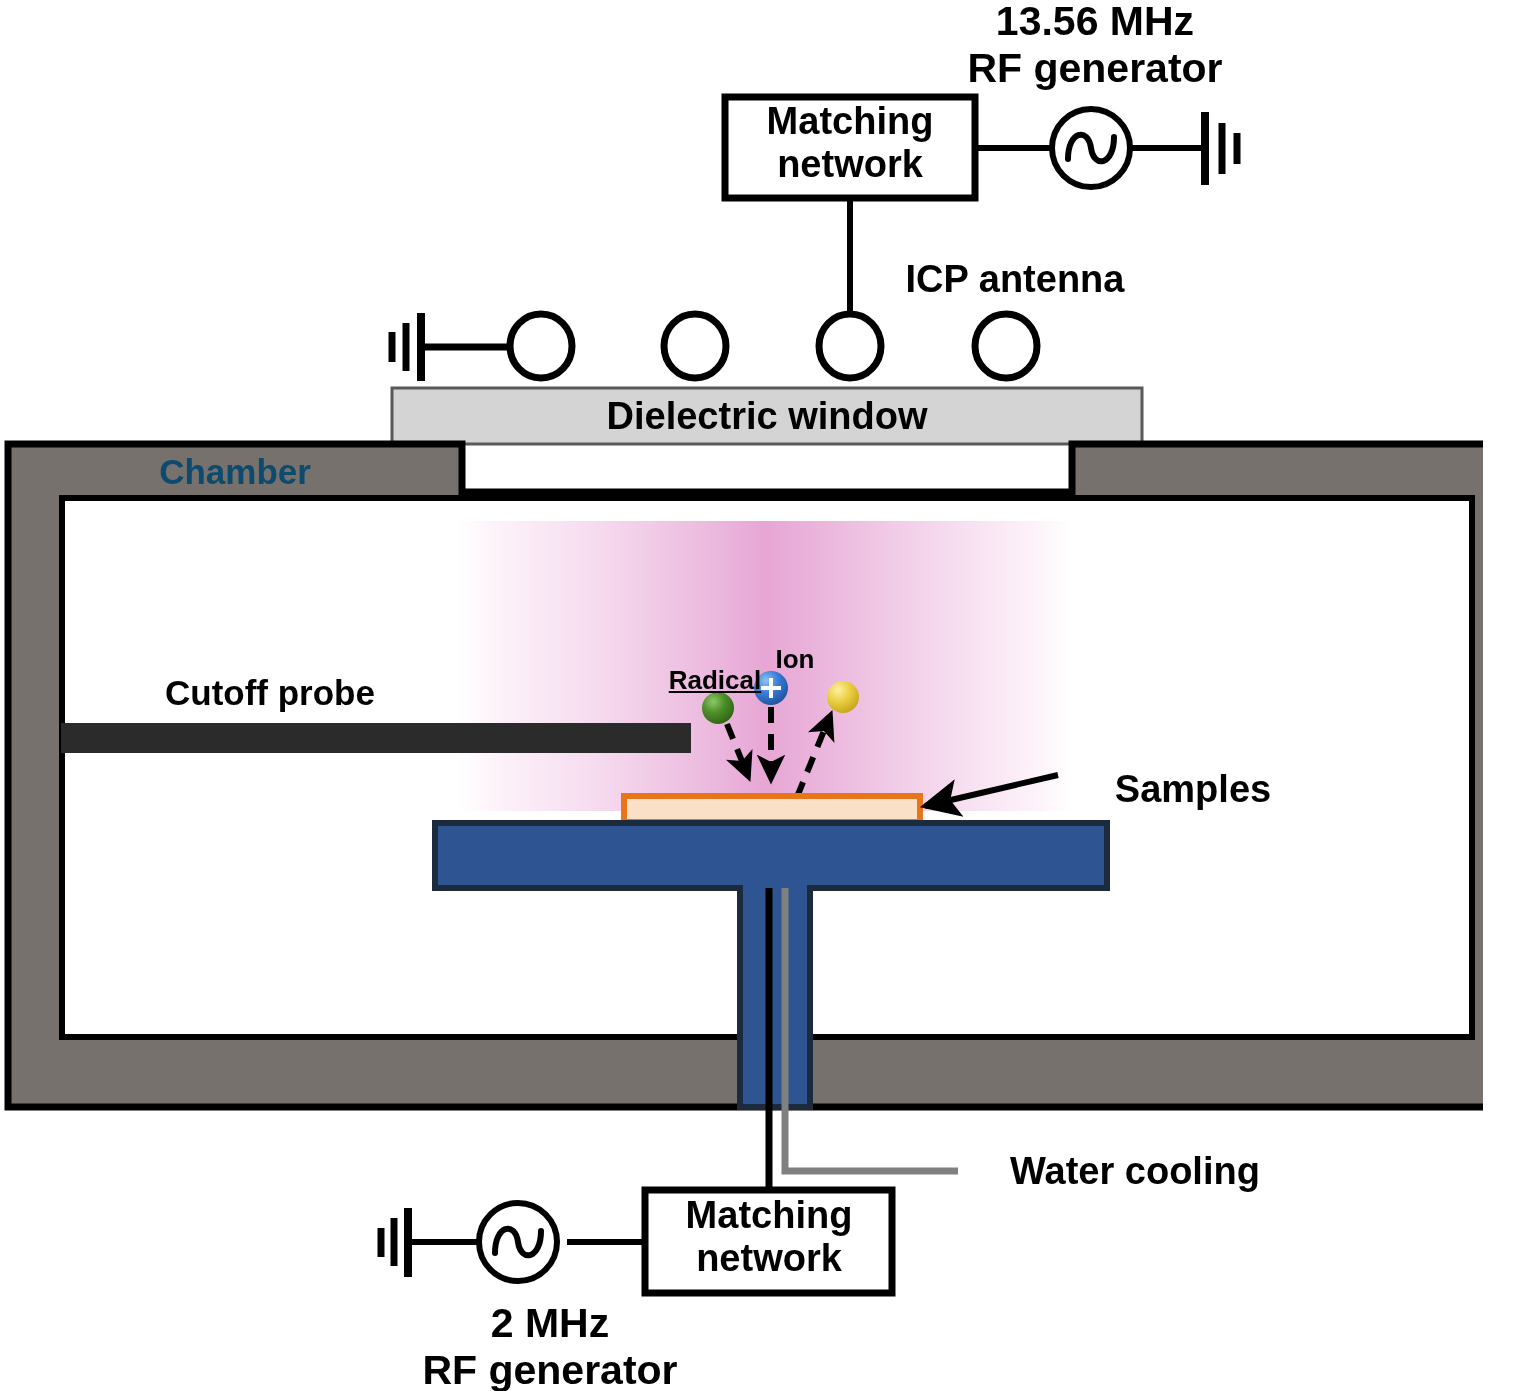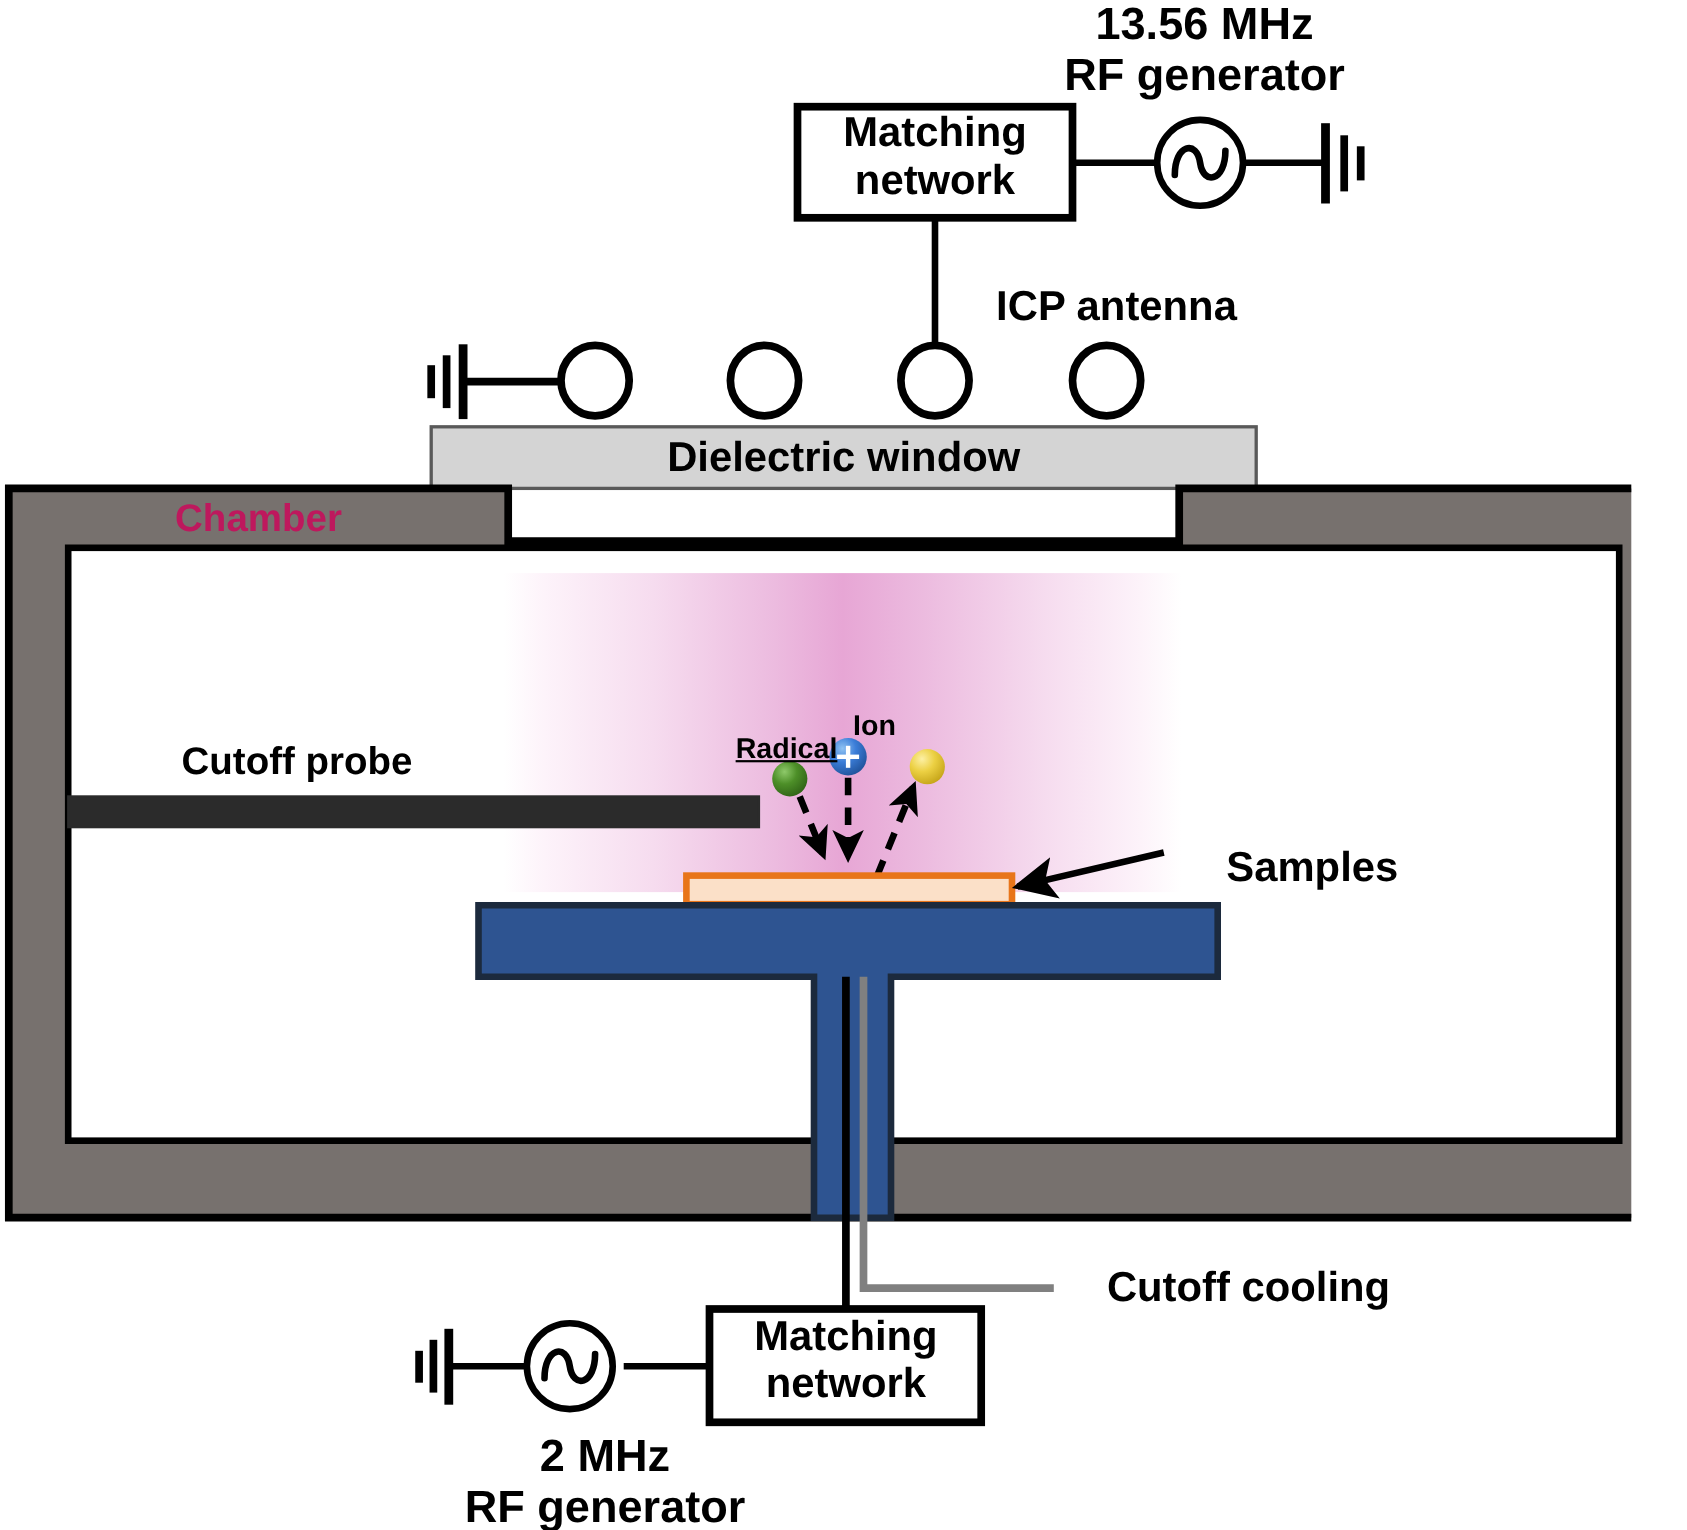--- a/index.html
+++ b/index.html
@@ -28,21 +28,21 @@
   .lbl {
     position: absolute;
     font-family: "Liberation Sans", sans-serif;
     font-weight: bold;
     color: #000000;
     white-space: pre;
     line-height: 1.14;
     text-align: center;
   }
   .lbl-left { text-align: center; }
-  .lbl-white { color: #be185d; text-align: center; }
+  .lbl-white { color: #0c4a6e; text-align: center; }
   .t-gen-top    { left: 900px;  top: -2px;   width: 390px; font-size: 41px; }
   .t-mn-top     { left: 725px;  top: 100px;  width: 250px; font-size: 38px; }
   .t-icp        { left: 845px;  top: 258px;  width: 340px; font-size: 38px; }
   .t-window     { left: 392px;  top: 395px;  width: 750px; font-size: 38px; }
   .t-chamber    { left: 120px;  top: 452px;  width: 230px; font-size: 35px; }
   .t-cutoff     { left: 120px;  top: 673px;  width: 300px; font-size: 35px; }
   .t-radical    { left: 620px;  top: 666px;  width: 190px; font-size: 26px; text-decoration: underline; }
   .t-ion        { left: 740px;  top: 645px;  width: 110px; font-size: 26px; }
   .t-samples    { left: 1068px; top: 768px;  width: 250px; font-size: 38px; }
   .t-water      { left: 975px;  top: 1150px; width: 320px; font-size: 38px; }
@@ -200,21 +200,21 @@
   <div class="lbl lbl-white t-chamber">Chamber</div>
 
   <div class="lbl t-cutoff">Cutoff probe</div>
 
   <div class="lbl t-radical">Radical</div>
 
   <div class="lbl t-ion">Ion</div>
 
   <div class="lbl lbl-left t-samples">Samples</div>
 
-  <div class="lbl lbl-left t-water">Cutoff cooling</div>
+  <div class="lbl lbl-left t-water">Water cooling</div>
 
   <div class="lbl t-mn-bot">Matching
 network</div>
 
   <div class="lbl t-gen-bot">2 MHz
 RF generator</div>
 
 </div>
 
 </body></html>

